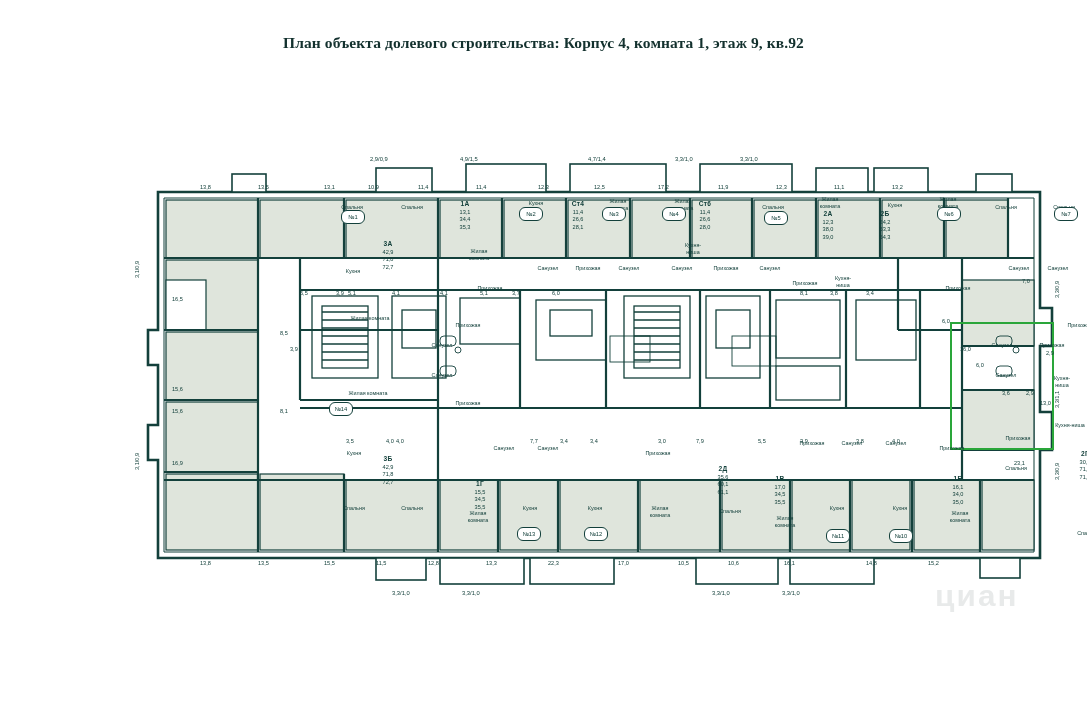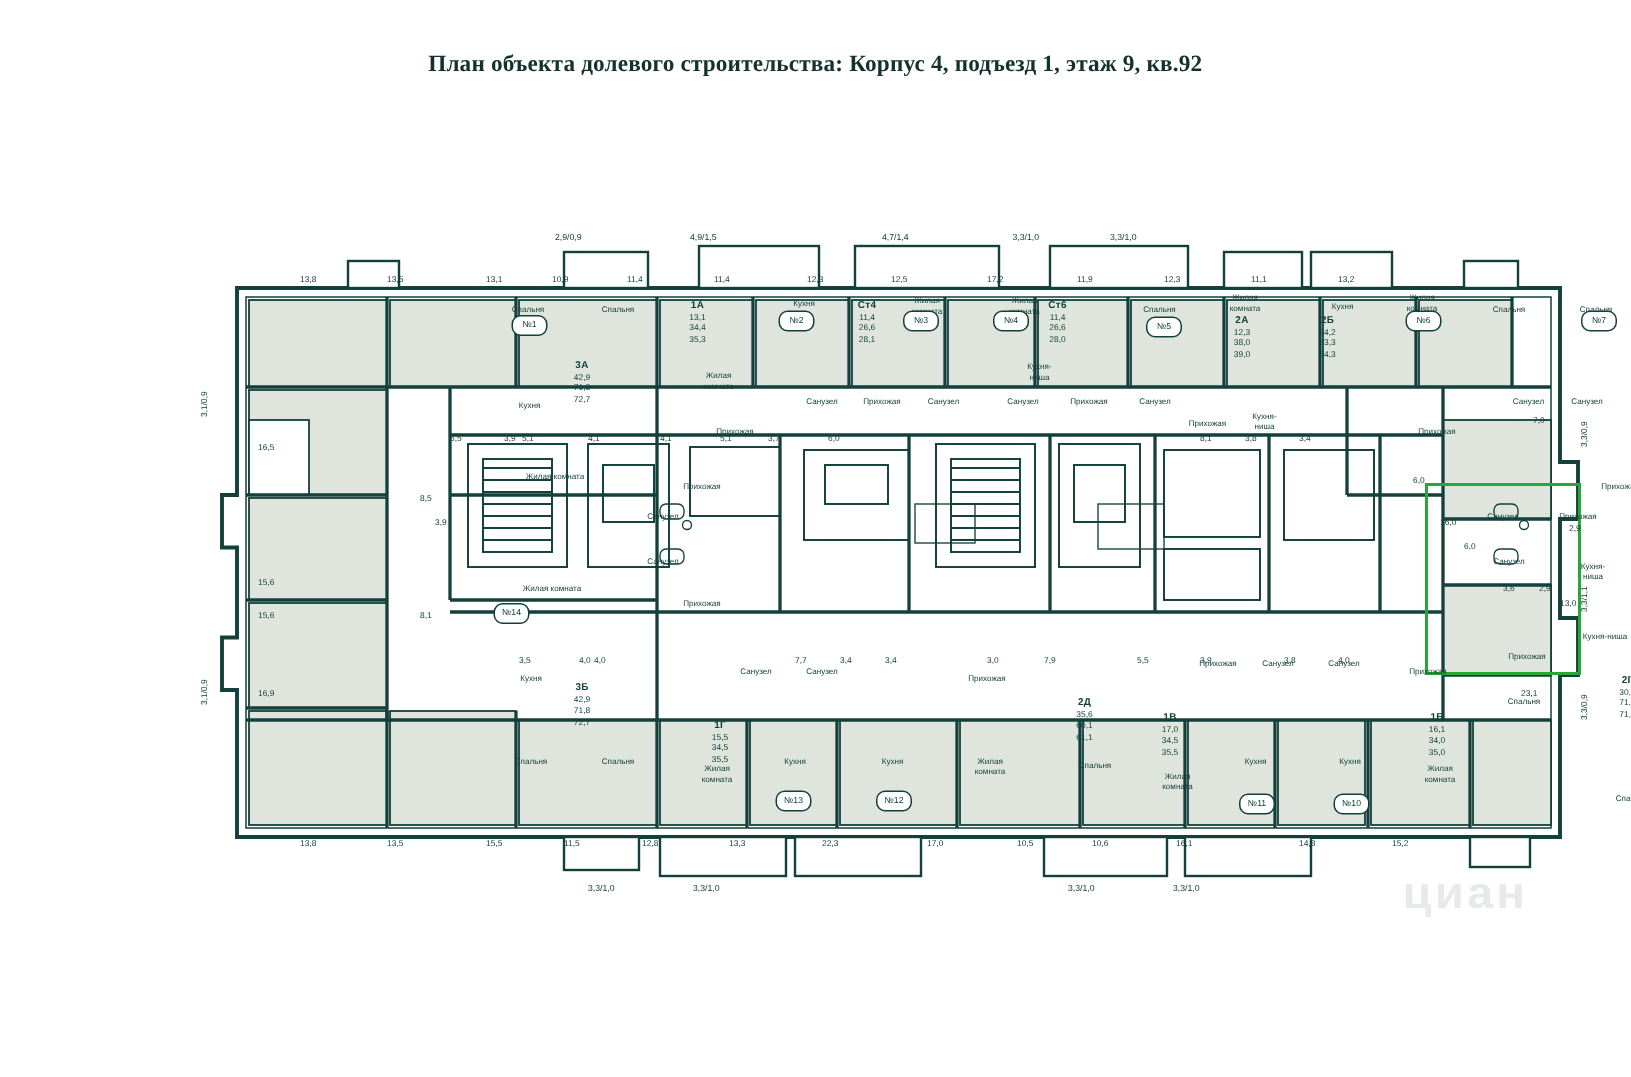--- a/index.html
+++ b/index.html
@@ -36,21 +36,21 @@
     color:rgba(150,160,160,0.22);letter-spacing:2px;font-family:"Liberation Sans",sans-serif;
     transform:scaleX(1.05);
   }
   #highlight{
     position:absolute;border:2px solid #2aa63a;box-sizing:border-box;
   }
 </style>
 </head>
 <body>
 
-<div id="title">План объекта долевого строительства: Корпус 4, подъезд 1, этаж 9, кв.92</div>
+<div id="title">План объекта долевого строительства: Корпус 4, комната 1, этаж 9, кв.92</div>
 
 <div id="plan">
 
   <svg width="920" height="470" viewBox="0 0 920 470">
     <g fill="none" stroke="#13403b">
 
       <path d="M18 42 L18 180 L8 180 L8 215 L18 215 L18 275 L8 275 L8 310 L18 310 L18 408 L900 408 L900 300 L912 300 L912 262 L900 262 L900 196 L912 196 L912 158 L900 158 L900 42 Z" stroke-width="2.6" fill="#ffffff"></path>
       <path d="M24 48 L24 402 L894 402 L894 48 Z" stroke-width="1" fill="none"></path>
     </g>
 

